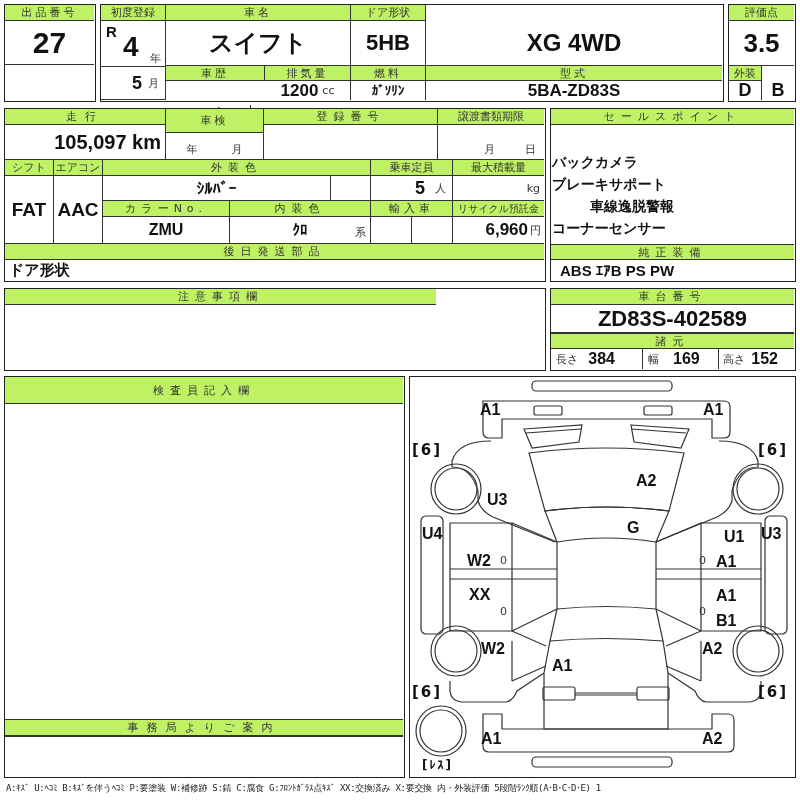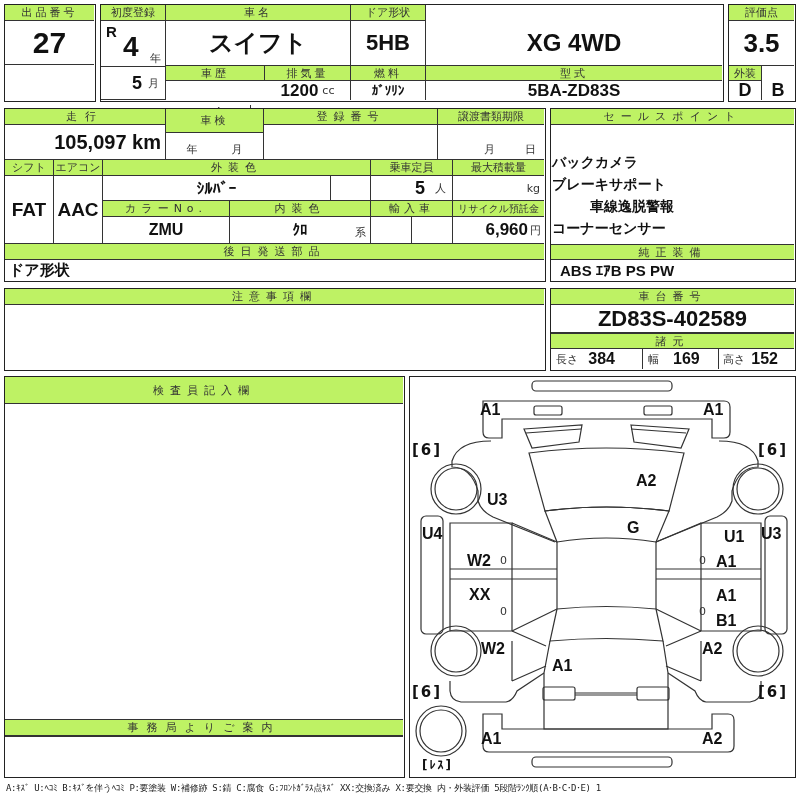--- a/index.html
+++ b/index.html
@@ -138,21 +138,21 @@
     <div>バックカメラ</div>
     <div>ブレーキサポート</div>
     <div style="font-weight:bold;padding-left:38px;">車線逸脱警報</div>
     <div>コーナーセンサー</div>
   </div>
   <div class="cell hdr nb" style="left:0;top:135px;width:243px;height:16px;border-top:1px solid #333;letter-spacing:6px;">純正装備</div>
   <div class="cell big nb nbb" style="left:0;top:151px;width:243px;height:20px;font-size:15px;justify-content:flex-start;padding-left:9px;">ABS ｴｱB PS PW</div>
 </div>
 
 <div class="box" style="left:4px;top:288px;width:542px;height:83px;">
-  <div class="cell hdr nb" style="left:0;top:0;width:539px;height:16px;letter-spacing:6px;">注意事項欄</div>
+  <div class="cell hdr nb" style="left:0;top:0;width:431px;height:16px;letter-spacing:6px;">注意事項欄</div>
 </div>
 
 <div class="box" style="left:550px;top:288px;width:246px;height:83px;">
   <div class="cell hdr nb" style="left:0;top:0;width:243px;height:16px;letter-spacing:6px;">車台番号</div>
   <div class="cell big nb" style="left:0;top:16px;width:243px;height:28px;font-size:22px;">ZD83S-402589</div>
   <div class="cell hdr nb" style="left:0;top:44px;width:243px;height:16px;border-top:1px solid #333;letter-spacing:6px;">諸元</div>
   <div class="cell nbb" style="left:0;top:60px;width:92px;height:20px;justify-content:flex-start;padding-left:5px;gap:10px;">
     <span class="unit">長さ</span>
     <span class="big" style="font-size:16px;">384</span>
   </div>

